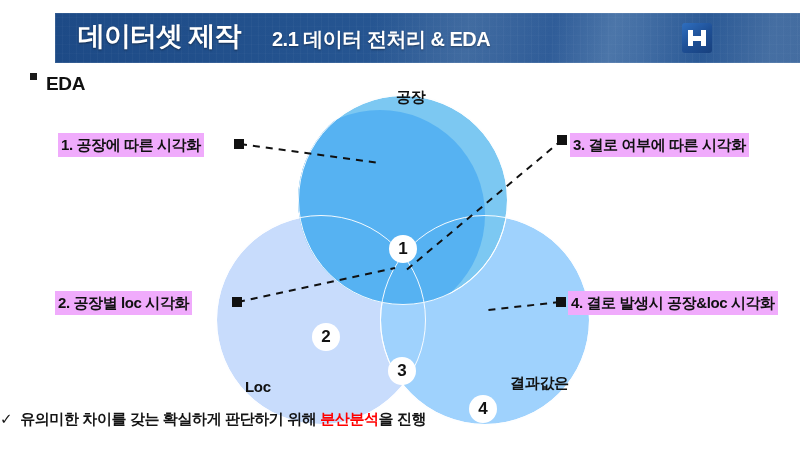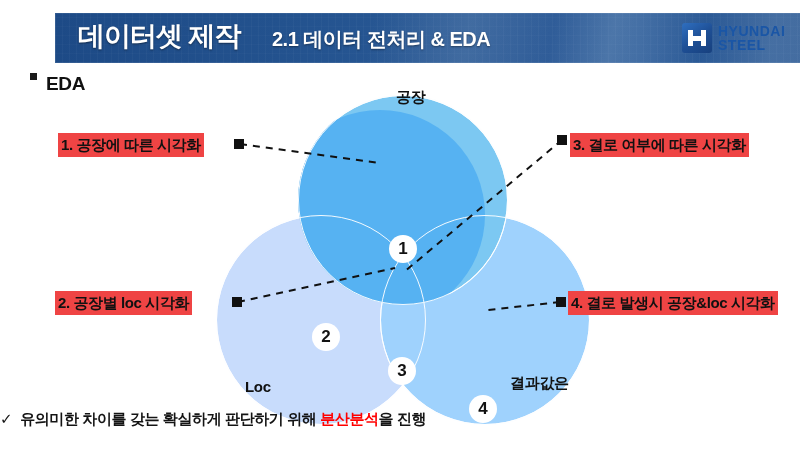--- a/index.html
+++ b/index.html
@@ -103,21 +103,21 @@
 
   
   .venn-caption{position:absolute;font-size:15px;font-weight:bold;color:#111111;white-space:nowrap;letter-spacing:-.3px;}
   #caption-gongjang{left:396px;top:88px;}
   #caption-loc{left:245px;top:378px;}
   #caption-gyeollo{left:510px;top:374px;}
 
   
   .callout{
     position:absolute;white-space:nowrap;font-size:15px;font-weight:bold;
-    color:#111111;letter-spacing:-.4px;background:#ef4444;
+    color:#111111;letter-spacing:-.4px;background:#f0abfc;
     padding:2px 3px;line-height:20px;
   }
   #callout-1{left:58px;top:133px;}
   #callout-2{left:55px;top:291px;}
   #callout-3{left:570px;top:133px;}
   #callout-4{left:568px;top:291px;}
 
   
   #connectors{position:absolute;left:0;top:0;width:800px;height:450px;pointer-events:none;}
 
@@ -135,24 +135,20 @@
 
 <div id="header-bar"></div>
 
 <div class="hdr-text" id="header-title-main">데이터셋 제작</div>
 <div class="hdr-text" id="header-title-sub">2.1 데이터 전처리 &amp; EDA</div>
 
 <div id="logo">
   <div id="logo-mark">
       <i></i>
     </div>
-  <div id="logo-text">
-    <span>HYUNDAI</span>
-    <span>STEEL</span>
-  </div>
 </div>
 
 <div id="eda-heading">
   <span id="eda-bullet"></span>
   <span id="eda-label">EDA</span>
 </div>
 
 <div id="venn">
 
   <div class="venn-circle" id="circle-loc"></div>

